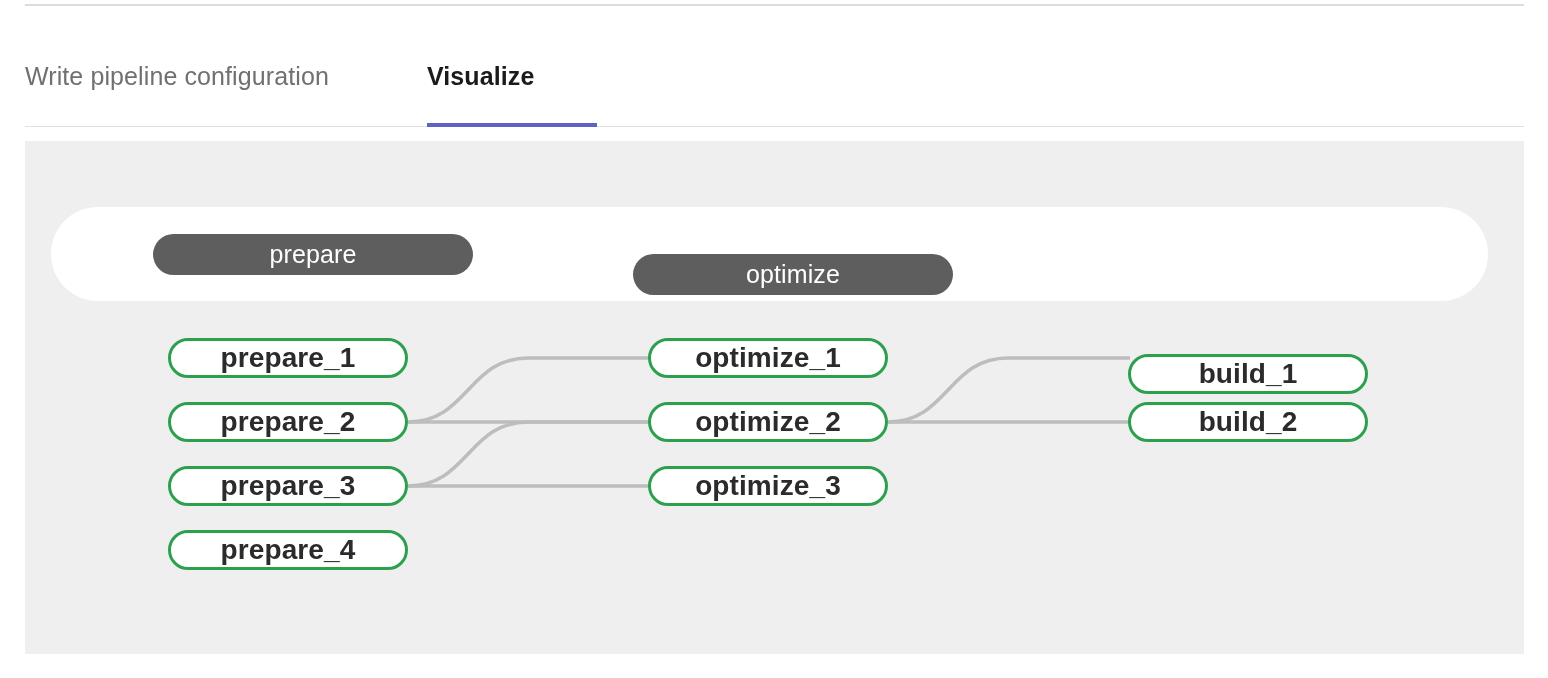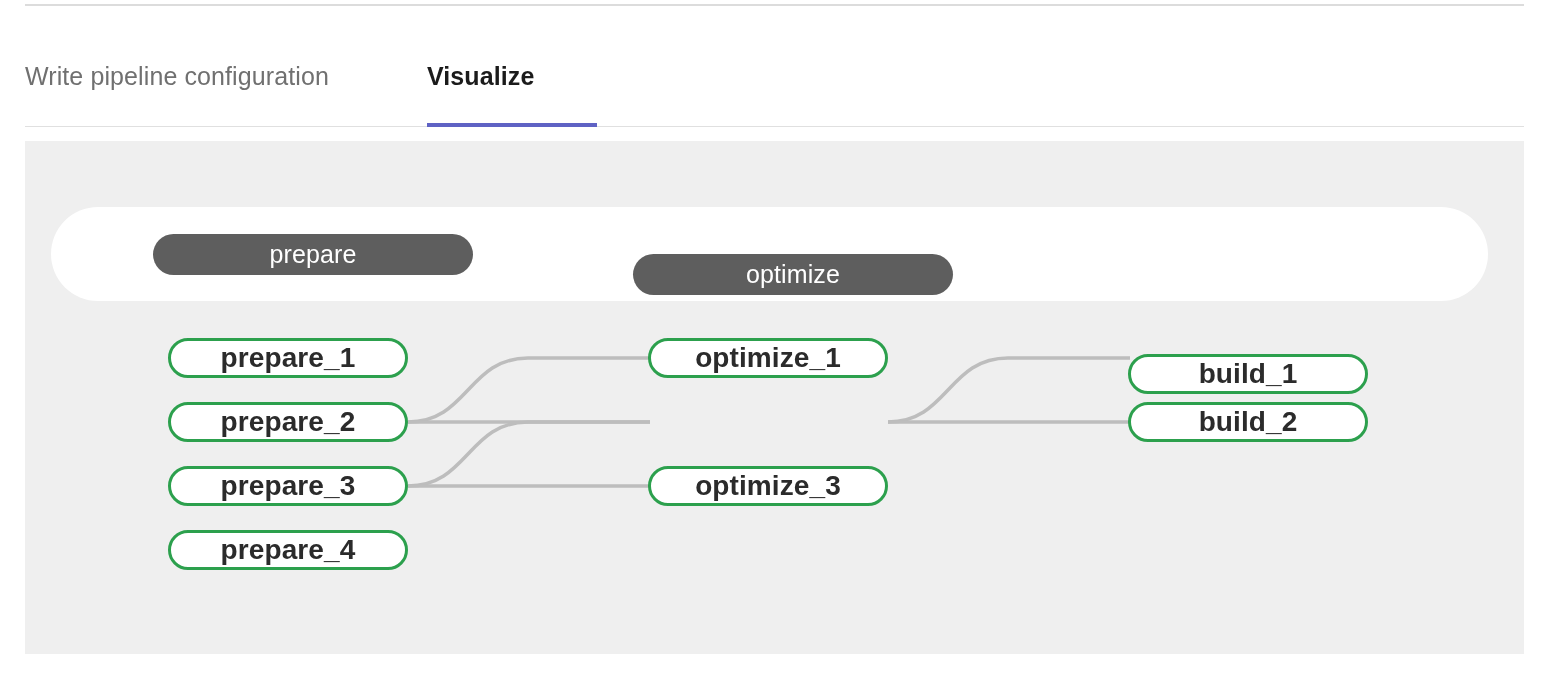--- a/index.html
+++ b/index.html
@@ -213,20 +213,23 @@
   <div class="job-node" style="left:143px; top:325px;">
     <span class="job-node-label">prepare_3</span>
   </div>
   <div class="job-node" style="left:143px; top:389px;">
     <span class="job-node-label">prepare_4</span>
   </div>
 
   <div class="job-node" style="left:623px; top:197px;">
     <span class="job-node-label">optimize_1</span>
   </div>
+  <div class="job-node" style="left:623px; top:261px;">
+    <span class="job-node-label">optimize_2</span>
+  </div>
   <div class="job-node" style="left:623px; top:325px;">
     <span class="job-node-label">optimize_3</span>
   </div>
 
   <div class="job-node" style="left:1103px; top:213px;">
     <span class="job-node-label">build_1</span>
   </div>
   <div class="job-node" style="left:1103px; top:261px;">
     <span class="job-node-label">build_2</span>
   </div>

